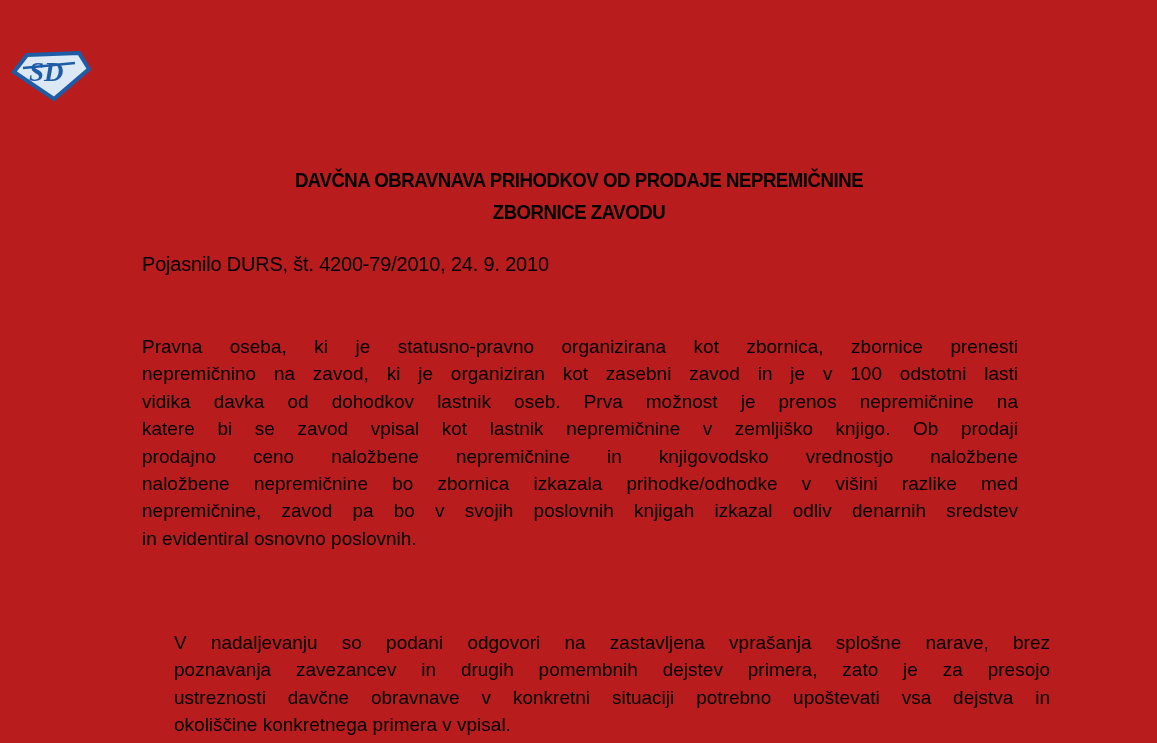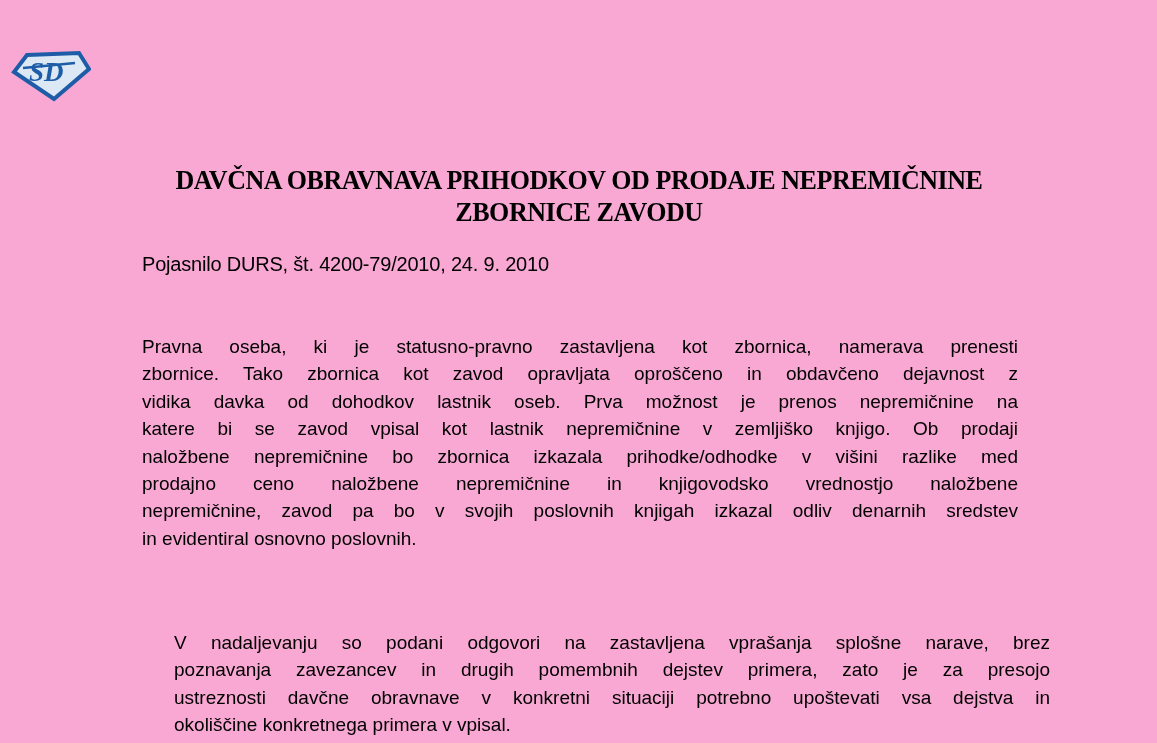--- a/index.html
+++ b/index.html
@@ -1,43 +1,42 @@
 <!DOCTYPE html>
 <html><head>
 <meta charset="utf-8">
 <style>
   * { margin: 0; padding: 0; box-sizing: border-box; }
   html, body { background: #ffffff; }
   .page {
     position: relative;
     width: 1157px;
     height: 743px;
-    background: #f9a8d4;
+    background: #b91c1c;
     overflow: hidden;
     font-family: "Liberation Sans", sans-serif;
     color: #000000;
   }
   .logo {
     position: absolute;
     left: 9px;
     top: 50px;
     width: 82px;
     height: 52px;
   }
   .doc-title {
     position: absolute;
     left: 141px;
     top: 164px;
     width: 876px;
     text-align: center;
     font-weight: bold;
-    font-size: 28px;
+    font-size: 20px;
     line-height: 32px;
     letter-spacing: -0.5px;
-    font-family: Liberation Serif, serif;
   }
   .doc-title .title-line {
     display: block;
     white-space: nowrap;
     transform: scaleX(0.93);
     transform-origin: center;
   }
   .doc-subtitle {
     position: absolute;
     left: 142px;
@@ -78,26 +77,26 @@
   </svg>
 
   <h1 class="doc-title">
     <span class="title-line">DAVČNA OBRAVNAVA PRIHODKOV OD PRODAJE NEPREMIČNINE</span>
     <span class="title-line">ZBORNICE ZAVODU</span>
   </h1>
 
   <h2 class="doc-subtitle">Pojasnilo DURS, št. 4200-79/2010, 24. 9. 2010</h2>
 
   <div class="paragraph paragraph-1">
-      <div class="text-line">Pravna oseba, ki je statusno-pravno zastavljena kot zbornica, namerava prenesti</div>
-      <div class="text-line">zbornice. Tako zbornica kot zavod opravljata oproščeno in obdavčeno dejavnost z</div>
+      <div class="text-line">Pravna oseba, ki je statusno-pravno organizirana kot zbornica, zbornice prenesti</div>
+      <div class="text-line">nepremičnino na zavod, ki je organiziran kot zasebni zavod in je v 100 odstotni lasti</div>
       <div class="text-line">vidika davka od dohodkov lastnik oseb. Prva možnost je prenos nepremičnine na</div>
       <div class="text-line">katere bi se zavod vpisal kot lastnik nepremičnine v zemljiško knjigo. Ob prodaji</div>
+      <div class="text-line">prodajno ceno naložbene nepremičnine in knjigovodsko vrednostjo naložbene</div>
       <div class="text-line">naložbene nepremičnine bo zbornica izkazala prihodke/odhodke v višini razlike med</div>
-      <div class="text-line">prodajno ceno naložbene nepremičnine in knjigovodsko vrednostjo naložbene</div>
       <div class="text-line">nepremičnine, zavod pa bo v svojih poslovnih knjigah izkazal odliv denarnih sredstev</div>
       <div class="text-line last">in evidentiral osnovno poslovnih.</div>
     </div>
 
   <div class="paragraph paragraph-2">
       <div class="text-line">V nadaljevanju so podani odgovori na zastavljena vprašanja splošne narave, brez</div>
       <div class="text-line">poznavanja zavezancev in drugih pomembnih dejstev primera, zato je za presojo</div>
       <div class="text-line">ustreznosti davčne obravnave v konkretni situaciji potrebno upoštevati vsa dejstva in</div>
       <div class="text-line last">okoliščine konkretnega primera v vpisal.</div>
     </div>

